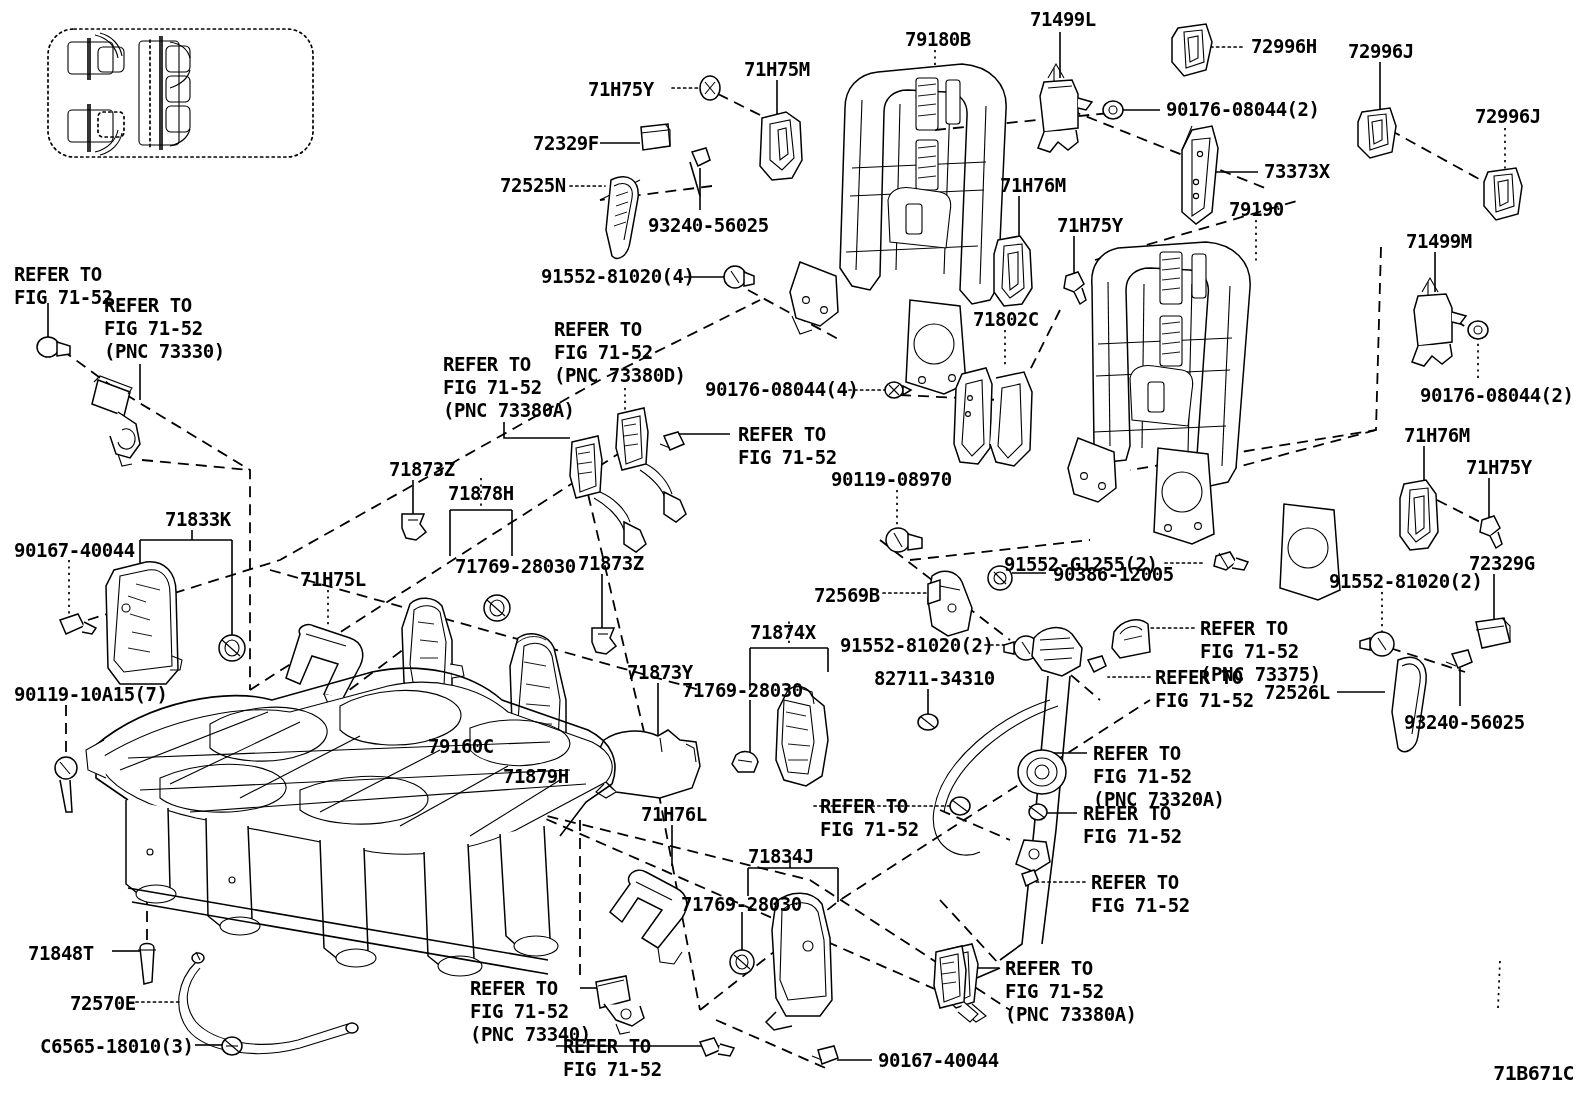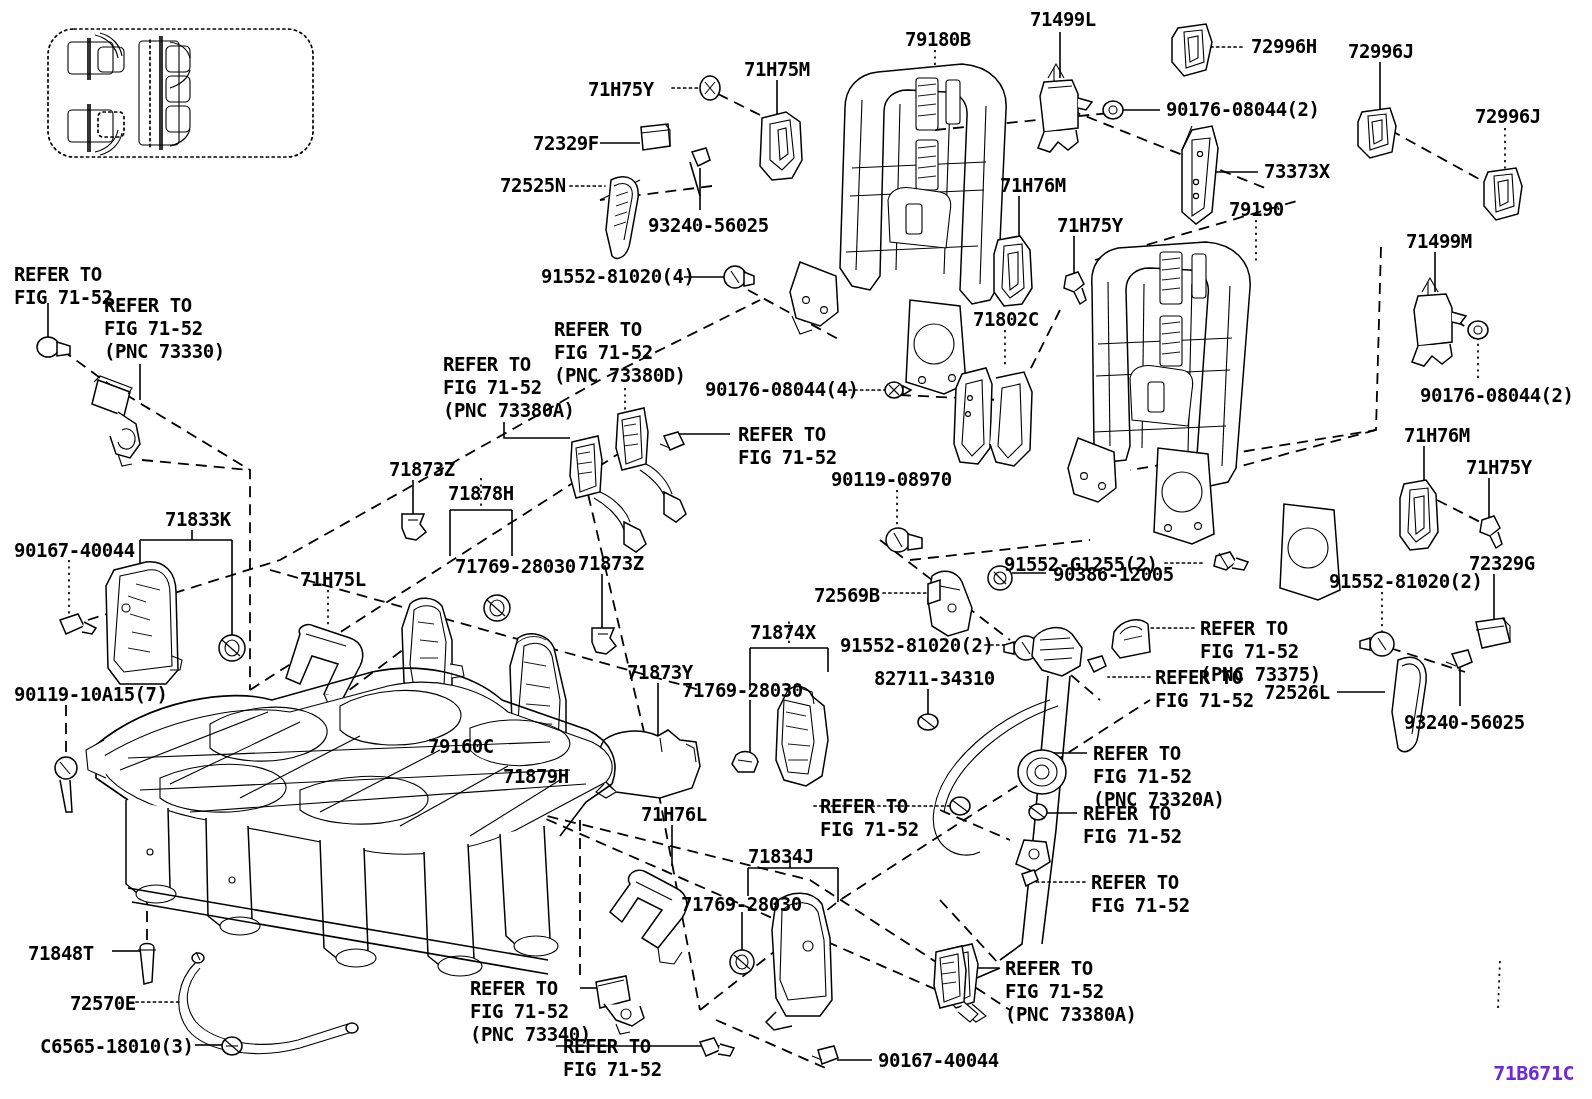--- a/index.html
+++ b/index.html
@@ -18,21 +18,21 @@
     font-weight:700;
     letter-spacing:-0.5px;
     white-space:pre;
     line-height:22px;
     transform:scaleX(0.95);
     transform-origin:left top;
   }
   .refer{line-height:23px;}
   #figcode{
     position:absolute;right:18px;bottom:14px;
-    font-size:20px;font-weight:700;color:#6d28d9;
+    font-size:20px;font-weight:700;color:#000000;
     font-family:"DejaVu Sans Mono","Liberation Mono",monospace;
     letter-spacing:-0.5px;
   }
   svg.art{position:absolute;left:0;top:0;width:1592px;height:1099px;}
   .ln{stroke:#000;stroke-width:1.6;fill:none;}
   .lnthin{stroke:#000;stroke-width:1.1;fill:none;}
   .dotln{stroke:#000;stroke-width:1.7;fill:none;stroke-dasharray:2.2 3.6;stroke-linecap:round;}
   .dashln{stroke:#000;stroke-width:1.8;fill:none;stroke-dasharray:11 7;}
   .vdot{stroke:#000;stroke-width:1.7;fill:none;stroke-dasharray:2.2 4.2;}
   .part{stroke:#000;stroke-width:1.5;fill:#ffffff;}

